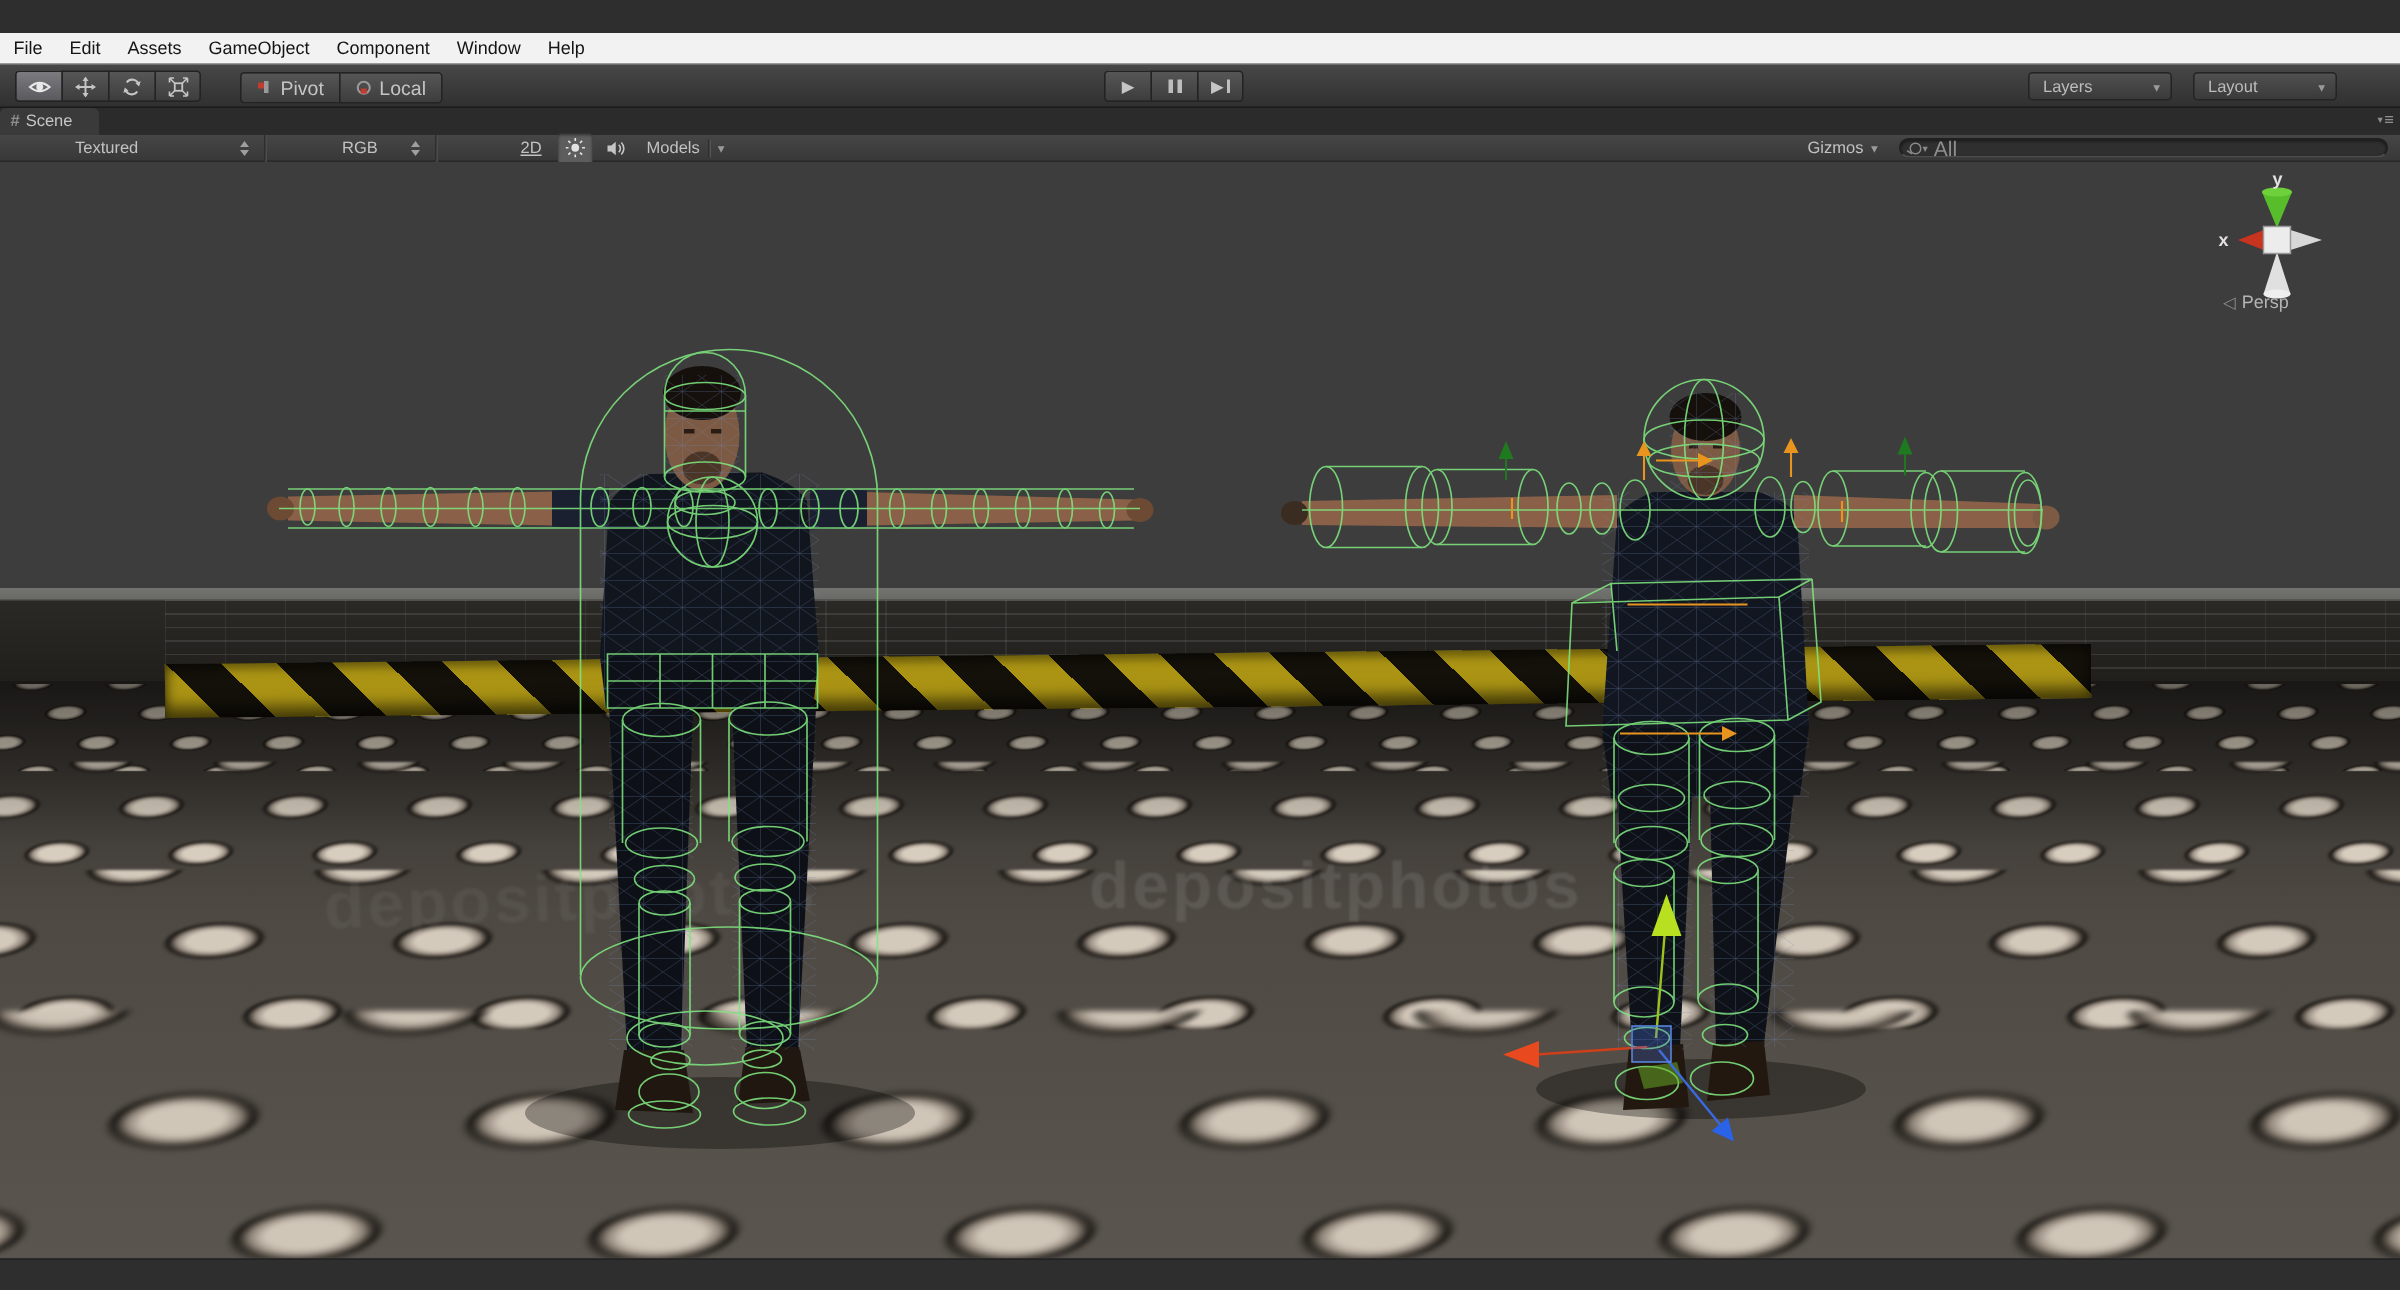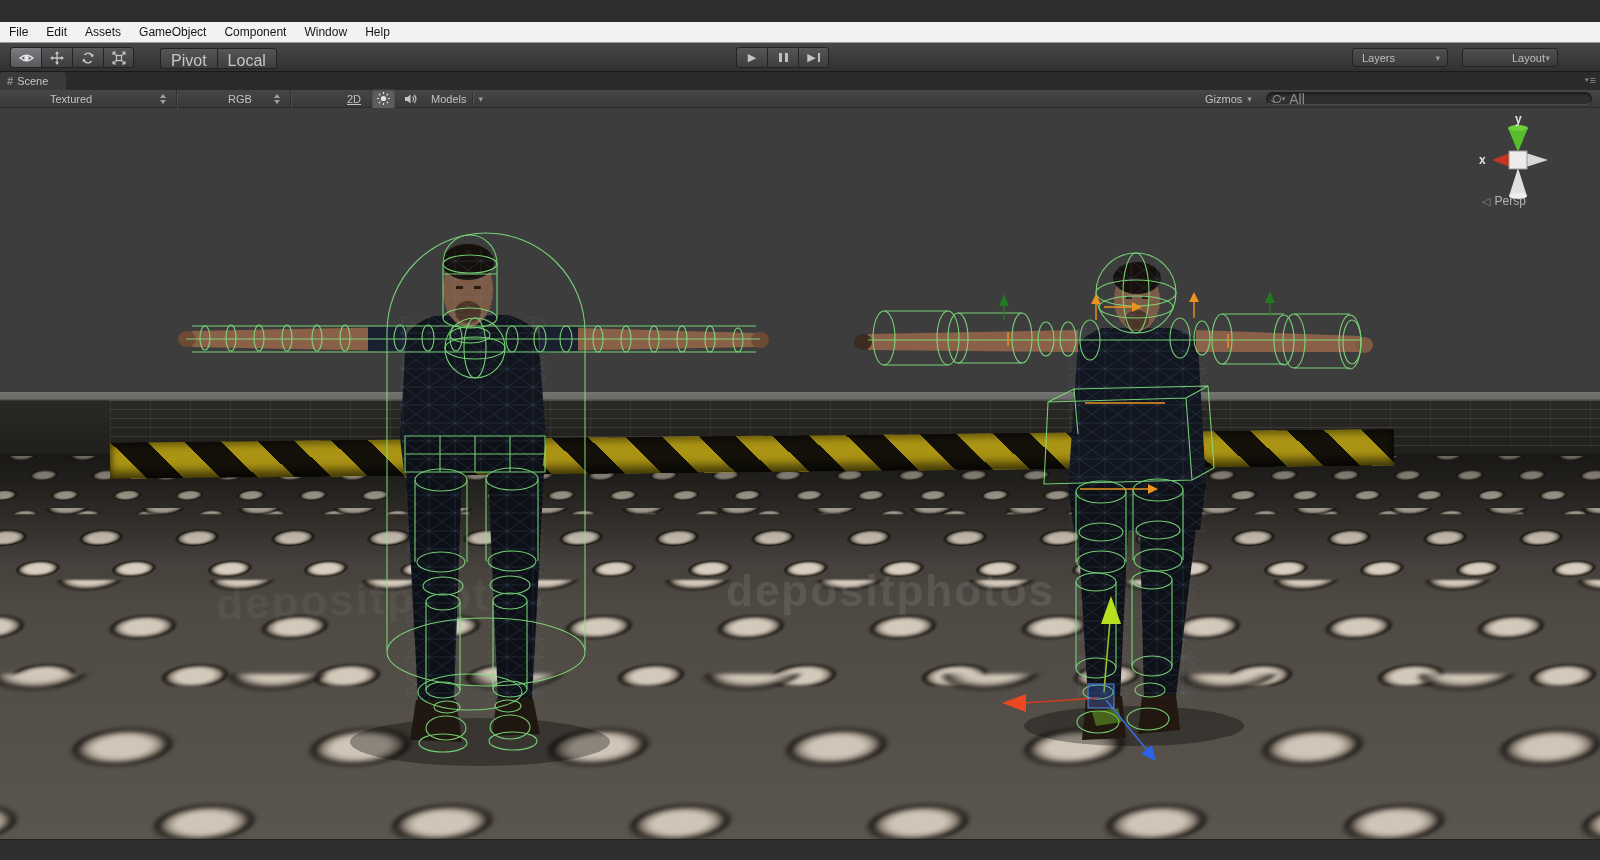--- a/index.html
+++ b/index.html
@@ -26,36 +26,36 @@
   .toolbar{position:absolute;left:0;top:43px;width:1600px;height:29px;
            background:linear-gradient(#474747,#303030);border-bottom:1px solid #1a1a1a;box-sizing:border-box;}
   .tbtn{height:21px;background:linear-gradient(#565656,#3d3d3d);border:1px solid #232323;
         display:flex;align-items:center;justify-content:center;color:#c5c5c5;cursor:pointer;box-sizing:border-box;}
   .tbtn.sel{background:linear-gradient(#7c7c80,#5a5a5e);}
   .toolgroup{position:absolute;left:10px;top:4px;display:flex;}
   .toolgroup .tbtn{width:31px;border-right-width:0;}
   .toolgroup .tbtn:first-child{border-radius:3px 0 0 3px;}
   .toolgroup .tbtn:last-child{border-right-width:1px;border-radius:0 3px 3px 0;}
   .pivotgroup{position:absolute;left:160px;top:5px;display:flex;}
-  .pivotgroup .tbtn{padding:0 10px;font-size:16px;gap:5px;flex-direction:column;}
+  .pivotgroup .tbtn{padding:0 10px;font-size:13px;gap:5px;}
   .pivotgroup .tbtn:first-child{border-radius:3px 0 0 3px;border-right-width:0;}
   .pivotgroup .tbtn:last-child{border-radius:0 3px 3px 0;}
   .playgroup{position:absolute;left:736px;top:4px;display:flex;}
   .playgroup .tbtn{width:31px;font-size:11px;border-right-width:0;}
   .playgroup .tbtn:first-child{border-radius:3px 0 0 3px;}
   .playgroup .tbtn:last-child{border-right-width:1px;border-radius:0 3px 3px 0;}
   .pbars{display:flex;gap:3px;}
   .pbars i{display:block;width:3px;height:9px;background:#bdbdbd;}
   .stepbar{display:block;width:2px;height:9px;background:#bdbdbd;margin-left:2px;}
   .dd{position:absolute;top:5px;width:96px;height:19px;background:linear-gradient(#505050,#3a3a3a);
       border:1px solid #242424;border-radius:3px;display:flex;align-items:center;
       font-size:11px;color:#bdbdbd;box-sizing:border-box;cursor:pointer;}
   .dd .lbl{padding-left:9px;flex:1;}
   .dd .arr{padding-right:7px;color:#9a9a9a;font-size:9px;}
-  .dd-layers{left:1352px;} .dd-layout{left:1462px;padding-left:40px;}
+  .dd-layers{left:1352px;} .dd-layout{left:1462px;}
 
   
   .tabrow{position:absolute;left:0;top:72px;width:1600px;height:18px;background:#2b2b2b;}
   .tab{position:absolute;left:0;top:0;height:18px;width:66px;background:#3a3a3a;
        border-radius:4px 4px 0 0;display:flex;align-items:center;padding-left:7px;box-sizing:border-box;
        font-size:11px;color:#c5c5c5;gap:4px;cursor:pointer;}
   .tab .gicon{color:#8f8f8f;font-size:11px;font-weight:bold;}
   .tabmenu{position:absolute;right:4px;top:2px;color:#8f8f8f;font-size:11px;cursor:pointer;display:flex;gap:1px;align-items:center;}
   .tabmenu .sm{font-size:7px;}
 

